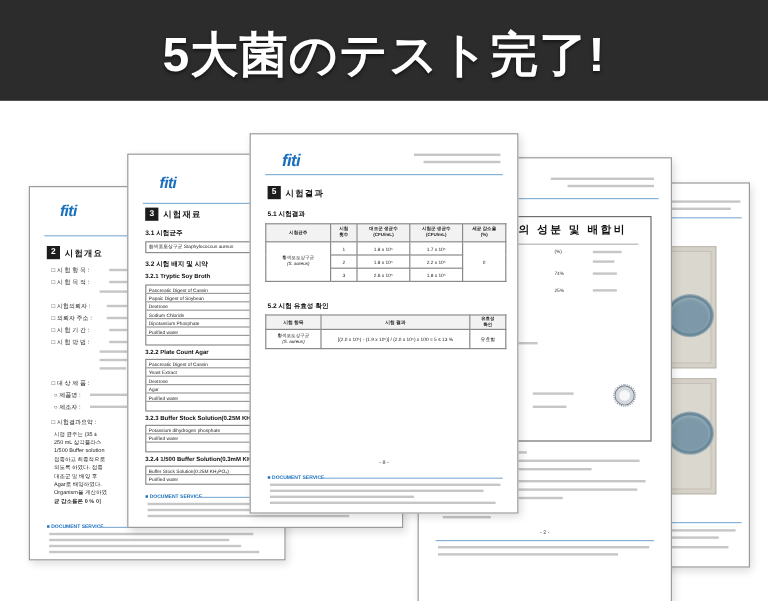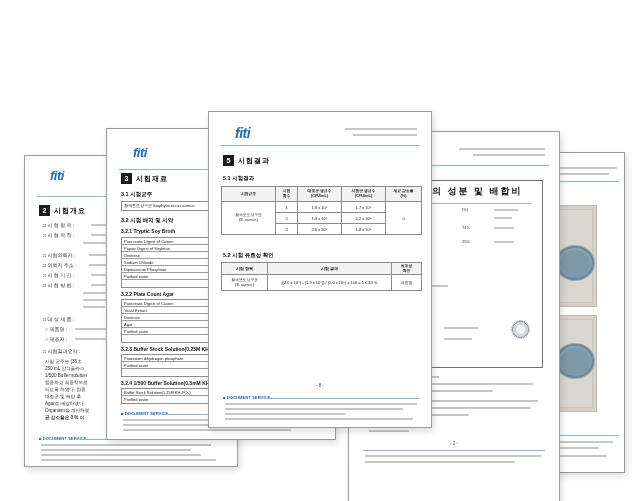--- a/index.html
+++ b/index.html
@@ -64,20 +64,23 @@
     background:#dad7ce; border:1px solid #c6c2b8; }
   .dish { position:absolute; border-radius:50%; background:#7d99a9;
     border:2px solid #69ururu; }
   .dish { border:2px solid #6b8898; box-shadow:0 0 0 1px #93a7b2, inset 0 1px 3px rgba(255,255,255,.25); }
 </style>
 </head>
 <body>
 
 <div class="stage">
 
+  <div class="banner">
+    <h1>5大菌のテスト完了!</h1>
+  </div>
 
   <div class="doc" style="left:24px; top:155px; width:214px; height:312px; z-index:1;">
     <div class="logo" style="left:25px; top:12px; font-size:13px;">fiti</div>
     <div class="blueline" style="left:12px; top:40px; right:0;"></div>
     <div class="secbox" style="left:14px; top:49px;">
       <span class="num">2</span>
       <span class="st">시험개요</span>
     </div>
 
     <div class="item" style="left:18px; top:66px;">□ 시 험 항 목 :</div>

